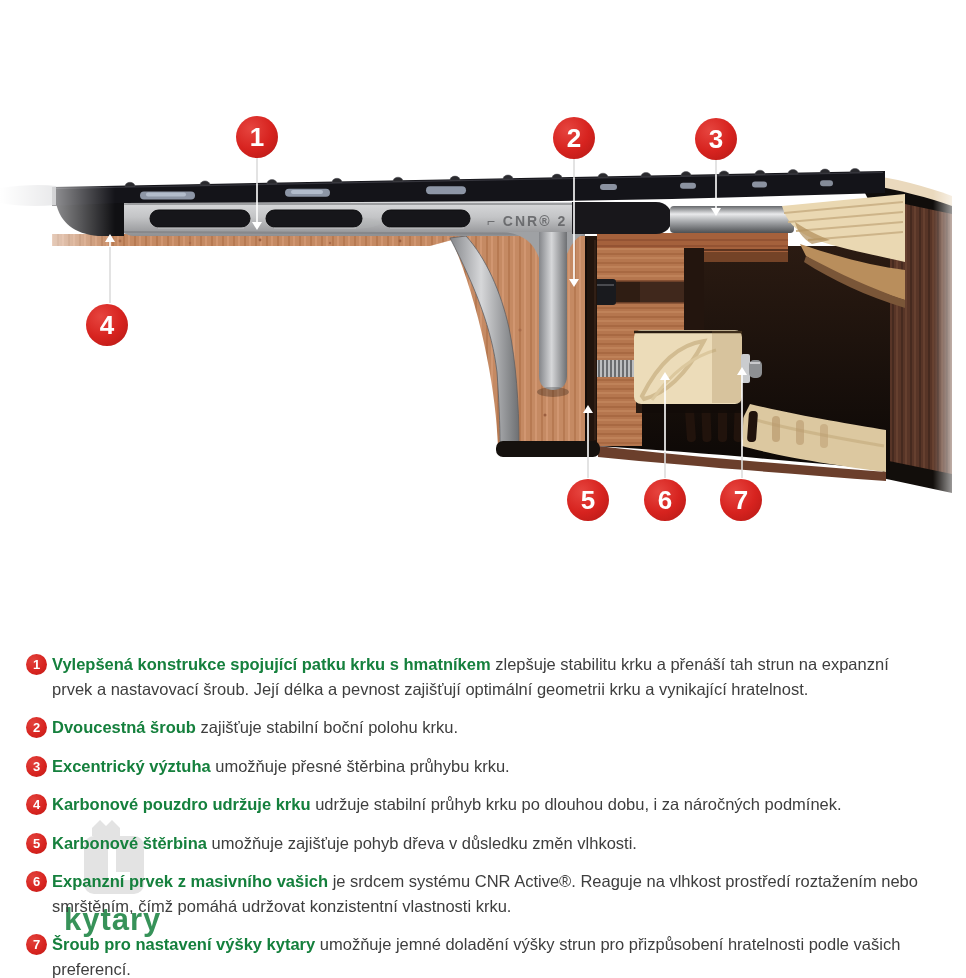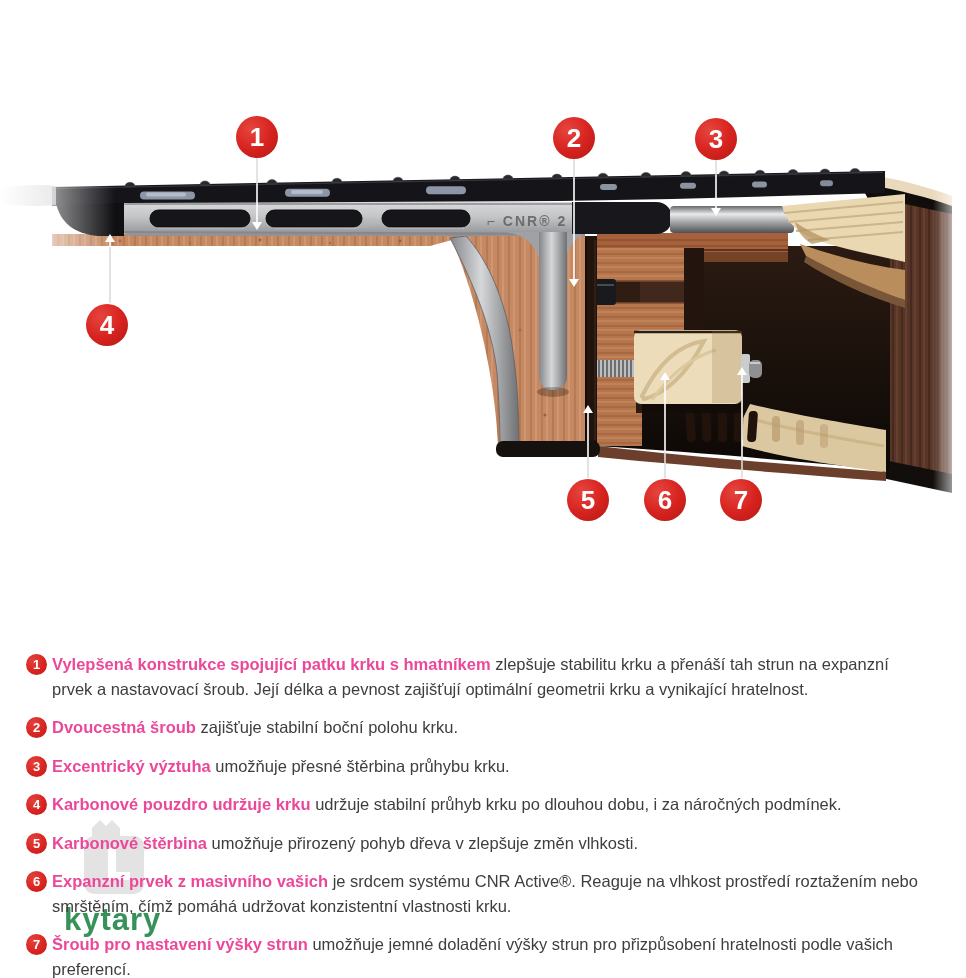--- a/index.html
+++ b/index.html
@@ -6,21 +6,21 @@
   .stage{position:relative;width:966px;height:978px;background:#fff;overflow:hidden;
          font-family:"Liberation Sans",sans-serif;}
   svg.diagram{position:absolute;left:0;top:0;display:block;}
   .badge-num{font-family:"Liberation Sans",sans-serif;font-weight:bold;fill:#ffffff;}
   .engrave{font-family:"Liberation Sans",sans-serif;font-weight:bold;fill:#5f6063;letter-spacing:2px;opacity:.85;}
   .legend{position:absolute;left:26px;top:652px;width:902px;z-index:2;}
   .item{position:relative;padding-left:26px;margin:0 0 14px 0;font-size:16.5px;line-height:24.5px;color:#3e3e3e;}
   .item .bullet{position:absolute;left:0;top:2px;width:21px;height:21px;border-radius:50%;
       background:radial-gradient(circle at 35% 30%, #e2423c, #d7231f 60%, #ba1b17);
       color:#fff;font-weight:bold;font-size:13px;line-height:21px;text-align:center;}
-  .item b{color:#ec4899;margin-top:26px;}
+  .item b{color:#15803d;margin-top:26px;}
   .watermark{position:absolute;left:64px;top:814px;z-index:1;opacity:.85;}
   .wm-text{display:block;font-size:31px;font-weight:bold;color:#15803d;letter-spacing:1px;margin-top:-8px;}
 </style>
 </head>
 <body>
 
 <div class="stage">
 
 <svg class="diagram" width="966" height="600" viewBox="0 0 966 600" xmlns="http://www.w3.org/2000/svg">
   <defs>
@@ -317,27 +317,27 @@
     <span>umožňuje přesné štěrbina průhybu krku.</span>
   </p>
   <p class="item">
     <span class="bullet">4</span>
     <b>Karbonové pouzdro udržuje krku</b>
     <span>udržuje stabilní průhyb krku po dlouhou dobu, i za náročných podmínek.</span>
   </p>
   <p class="item">
     <span class="bullet">5</span>
     <b>Karbonové štěrbina</b>
-    <span>umožňuje přirozený pohyb dřeva v zlepšuje změn vlhkosti.</span>
+    <span>umožňuje zajišťuje pohyb dřeva v důsledku změn vlhkosti.</span>
   </p>
   <p class="item">
     <span class="bullet">6</span>
     <b>Expanzní prvek z masivního vašich</b>
     <span>je srdcem systému CNR Active®. Reaguje na vlhkost prostředí roztažením nebo smrštěním, čímž pomáhá udržovat konzistentní vlastnosti krku.</span>
   </p>
   <p class="item">
     <span class="bullet">7</span>
-    <b>Šroub pro nastavení výšky strun</b>
+    <b>Šroub pro nastavení výšky kytary</b>
     <span>umožňuje jemné doladění výšky strun pro přizpůsobení hratelnosti podle vašich preferencí.</span>
   </p>
 </div>
 
 </div>
 
 </body></html>

